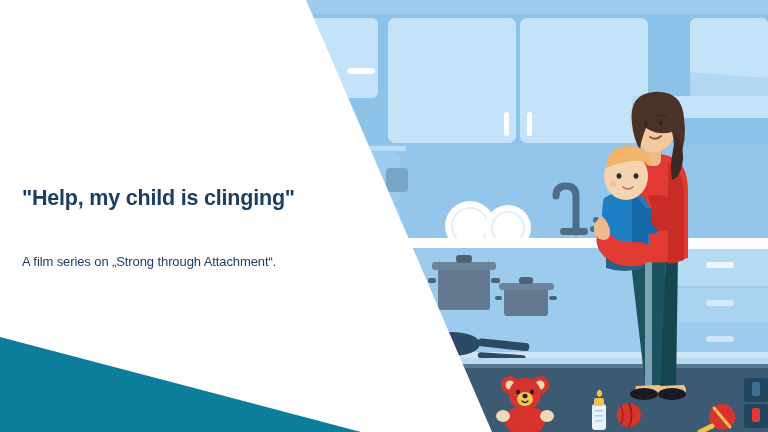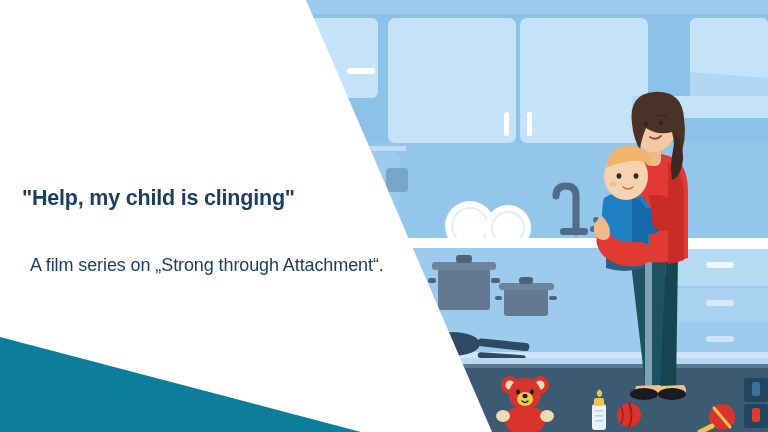--- a/index.html
+++ b/index.html
@@ -56,25 +56,25 @@
     color: #1c3f61;
     font-size: 21.5px;
     font-weight: 600;
     letter-spacing: -0.2px;
     line-height: 1.2;
     margin: 0;
     white-space: nowrap;
   }
   #subline {
     color: #1c3f61;
-    font-size: 18px;
+    font-size: 13px;
     font-weight: 400;
     letter-spacing: -0.1px;
     line-height: 1.3;
-    margin: 42px 0 0 8px;
+    margin: 42px 0 0 0;
     white-space: nowrap;
   }
 </style>
 </head>
 <body>
 
 <div id="slide">
 
   <svg id="illustration" viewBox="0 0 768 432" width="768" height="432" xmlns="http://www.w3.org/2000/svg">
 

